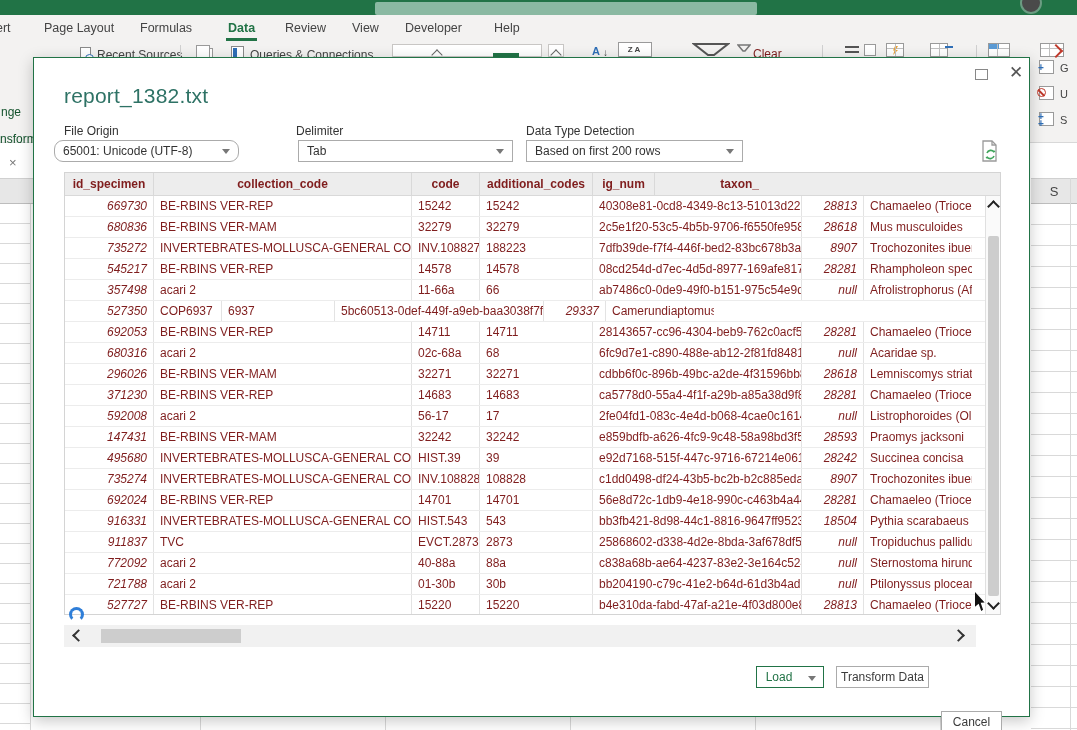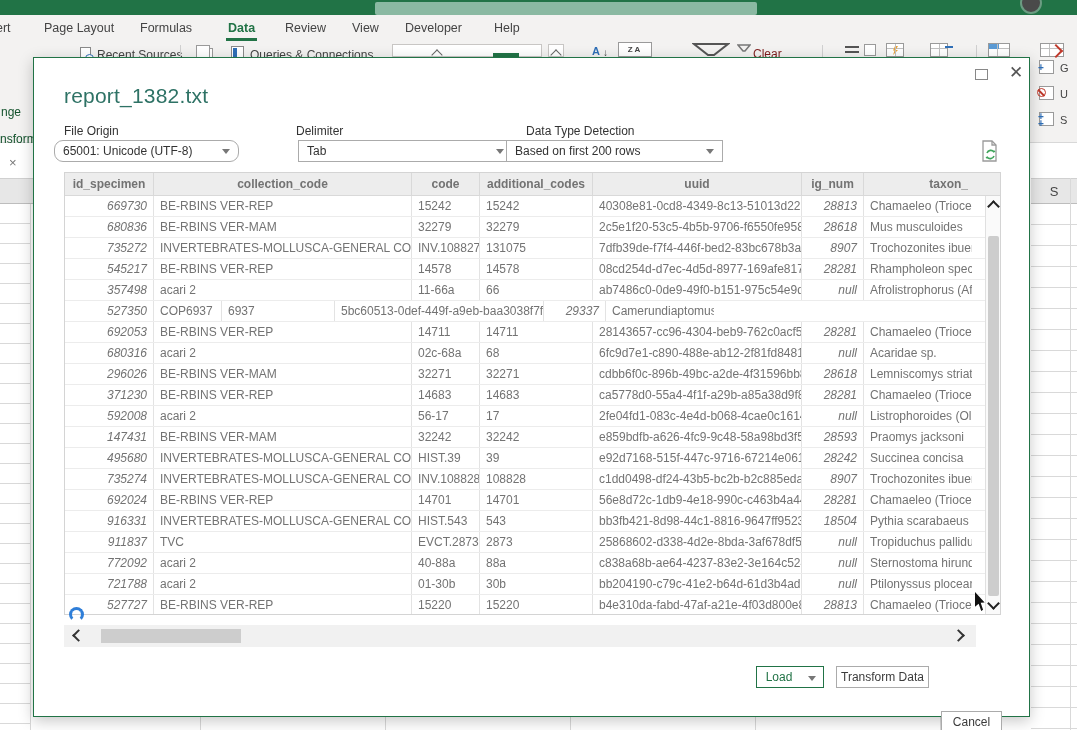--- a/index.html
+++ b/index.html
@@ -67,28 +67,28 @@
   
   #dialog { left:33px; top:57px; width:997px; height:660px; background:#fff; border:1px solid #217346; box-shadow:0 4px 14px rgba(0,0,0,.22); }
   #dlg-max { left:941px; top:11px; width:13px; height:11px; border:1px solid #888; }
   #dlg-close { left:972px; top:5px; width:20px; height:20px; font-size:17px; color:#555; line-height:20px; text-align:center; font-weight:400; }
   #dlg-title { left:30px; top:26px; font-size:21px; color:#2e7265; font-weight:400; letter-spacing:.2px; }
   .fld-label { position:absolute; top:66px; font-size:12px; color:#333; }
   .combo { position:absolute; top:82px; height:22px; background:#fff; border:1px solid #ababab; font-size:12px; color:#333; line-height:20px; padding-left:8px; }
   .combo::after { content:""; position:absolute; right:8px; top:8px; width:0; height:0; border-left:4px solid transparent; border-right:4px solid transparent; border-top:5px solid #777; }
   #combo-origin { left:20px; width:185px;border-radius:9px; }
   #combo-delim { left:264px; width:215px; }
-  #combo-dtype { left:472px; width:217px; }
+  #combo-dtype { left:492px; width:217px; }
   #lbl-origin { left:30px; }
   #lbl-delim { left:262px; }
   #lbl-dtype { left:492px; }
   #refresh-icon { left:947px; top:82px; width:18px; height:22px; }
 
   
-  #tbl { left:30px; top:114px; width:937px; height:443px; border:1px solid #d4d4d4; font-size:12px; color:#737373; overflow:hidden; }
+  #tbl { left:30px; top:114px; width:937px; height:443px; border:1px solid #d4d4d4; font-size:12px; color:#7f1d1d; overflow:hidden; }
   #tbl-head { display:flex; height:23px; background:#ededed; border-bottom:1px solid #d9d9d9; font-weight:700; }
   #tbl-head .th { line-height:22px; text-align:center; border-right:1px solid #d9d9d9; overflow:hidden; white-space:nowrap; padding:0 4px; }
   #tbl-head .th.c6 { text-align:right; border-right:none; }
   #tbl-body { position:relative; }
   .tr { display:flex; height:21px; border-bottom:1px solid #ececec; background:#fff; }
   .td { line-height:20px; padding:0 6px; border-right:1px solid #e3e3e3; overflow:hidden; white-space:nowrap; }
   .td.c6 { border-right:none; }
   .num { font-style:italic; text-align:right; }
   .c0 { width:89px; } .c1 { width:258px; } .c2 { width:68px; } .c3 { width:113px; }
   .c4 { width:209px; } .c5 { width:62px; } .c6 { width:108px; }
@@ -228,21 +228,20 @@
       <path d="M13 10 l1.5 2 l-2.5 .5 Z" fill="#3fa45b"></path>
         <path d="M6 19 l-1.5 -2 l2.5 -.5 Z" fill="#3fa45b"></path>
     </svg>
 
     <div class="abs" id="tbl">
       <div id="tbl-head">
           <div class="th c0">id_specimen</div>
           <div class="th c1">collection_code</div>
           <div class="th c2">code</div>
           <div class="th c3">additional_codes</div>
-          <div class="th c4">uuid</div>
           <div class="th c5">ig_num</div>
           <div class="th c6">taxon_</div>
         </div>
       <div id="tbl-body">
           <div class="tr">
             <div class="td c0 num">669730</div>
             <div class="td c1">BE-RBINS VER-REP</div>
             <div class="td c2">15242</div>
             <div class="td c3">15242</div>
             <div class="td c4">40308e81-0cd8-4349-8c13-51013d22302c</div>
@@ -255,21 +254,21 @@
             <div class="td c2">32279</div>
             <div class="td c3">32279</div>
             <div class="td c4">2c5e1f20-53c5-4b5b-9706-f6550fe95819</div>
             <div class="td c5 num">28618</div>
             <div class="td c6">Mus musculoides</div>
           </div>
           <div class="tr">
             <div class="td c0 num">735272</div>
             <div class="td c1">INVERTEBRATES-MOLLUSCA-GENERAL COLLECTION</div>
             <div class="td c2">INV.108827</div>
-            <div class="td c3">131075</div>
+            <div class="td c3">188223</div>
             <div class="td c4">7dfb39de-f7f4-446f-bed2-83bc678b3abe</div>
             <div class="td c5 num">8907</div>
             <div class="td c6">Trochozonites ibuensis</div>
           </div>
           <div class="tr">
             <div class="td c0 num">545217</div>
             <div class="td c1">BE-RBINS VER-REP</div>
             <div class="td c2">14578</div>
             <div class="td c3">14578</div>
             <div class="td c4">08cd254d-d7ec-4d5d-8977-169afe81768b</div>

